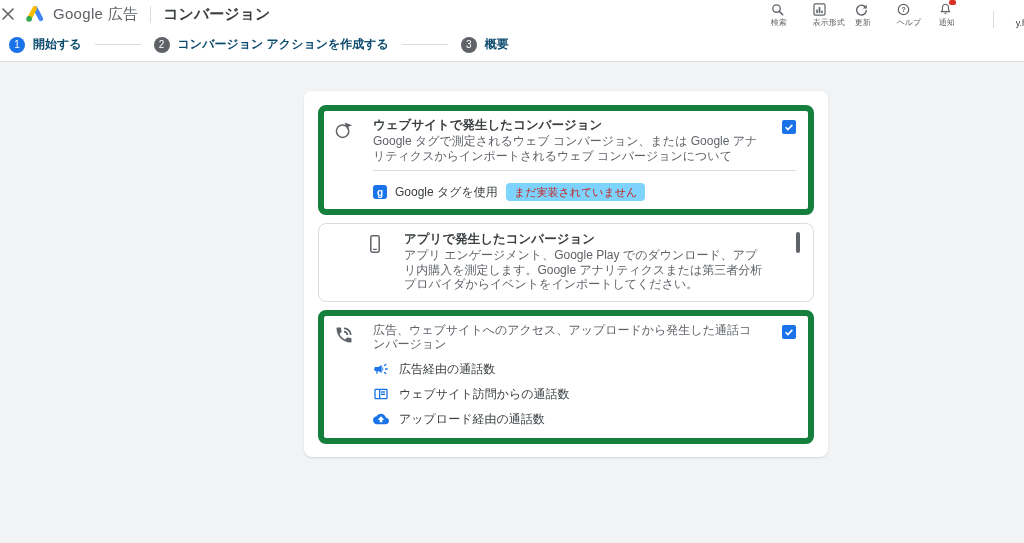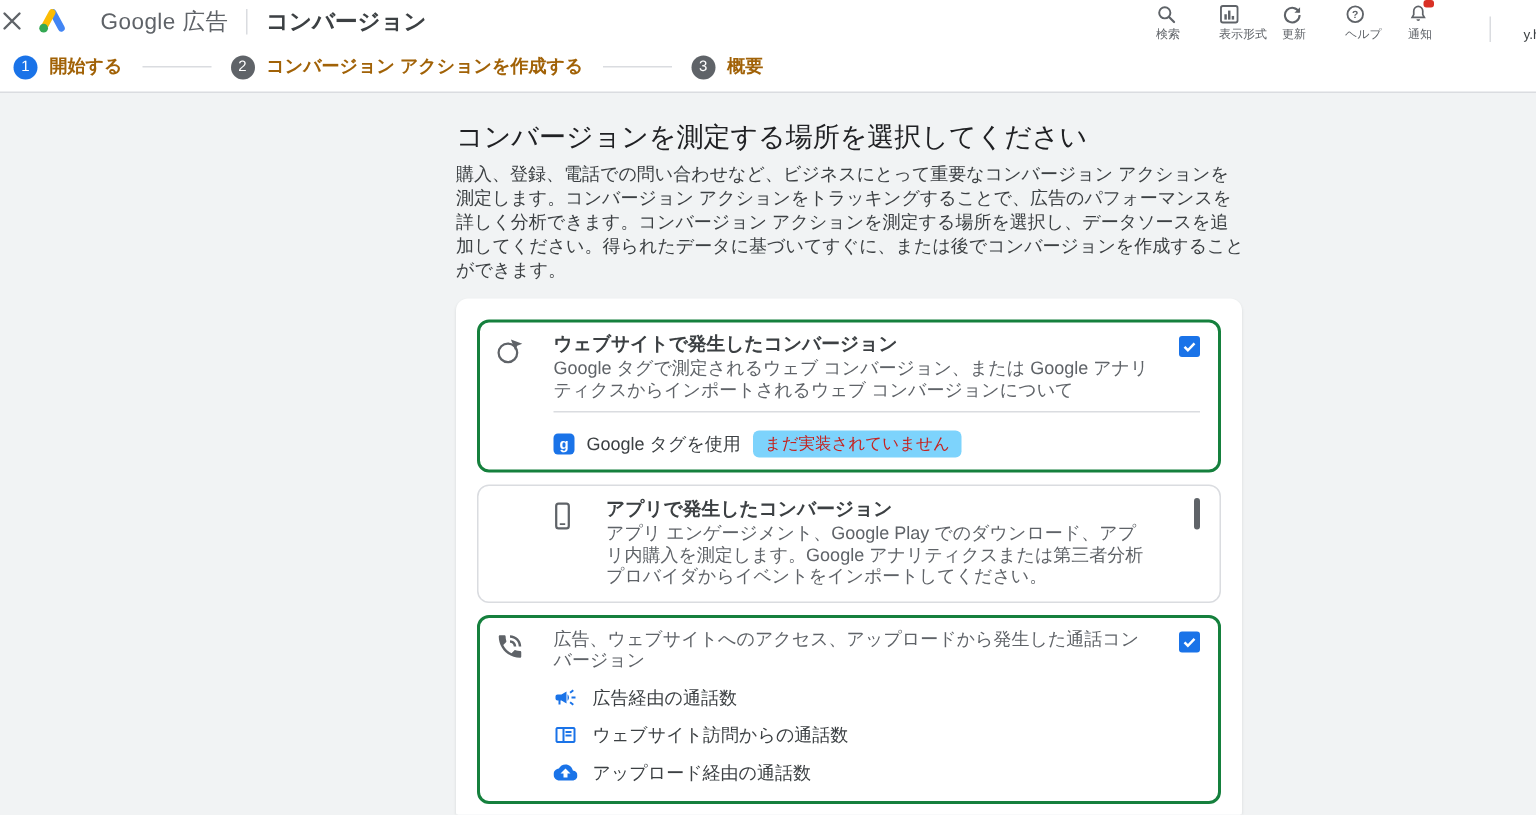--- a/index.html
+++ b/index.html
@@ -9,21 +9,21 @@
     background:#f1f3f4;
     font-family:"Liberation Sans", sans-serif;
     color:#3c4043;
   }
   
   .topbar {
     height:28px; background:#fff; display:flex; align-items:center;
     padding-left:4px; position:relative; z-index:3;
   }
   .close-btn { display:flex; align-items:center; margin-left:-3px; color:#5f6368; cursor:pointer; }
-  .logo { display:flex; align-items:center; gap:22px; margin-left:10px; }
+  .logo { display:flex; align-items:center; gap:8px; margin-left:10px; }
   .product-name { font-size:15px; color:#5f6368; letter-spacing:.3px; white-space:nowrap; }
   .tb-divider { width:1px; height:17px; background:#dadce0; margin:0 12px; }
   .page-title { font-size:15px; color:#3c4043; white-space:nowrap;font-weight:bold; }
   .toolbar { margin-left:auto; display:flex; align-items:flex-end; }
   .tool { display:flex; flex-direction:column; align-items:flex-start; width:42px; color:#5f6368; cursor:pointer; padding-top:2px; }
   .tool svg { display:block; }
   .tool-label { font-size:8px; color:#5f6368; white-space:nowrap; margin-top:1px; }
   .bell-wrap { position:relative; }
   .badge-dot { position:absolute; top:-2px; right:-4px; width:7px; height:5px; border-radius:2px; background:#d93025; }
   .user-name { font-size:9px; color:#3c4043; white-space:nowrap; margin-left:10px; margin-right:-8px; }
@@ -32,40 +32,40 @@
   .stepper {
     height:34px; background:#fff; border-bottom:1px solid #dadce0;
     display:flex; align-items:center; padding-left:9px; position:relative; z-index:2;
   }
   .step { display:flex; align-items:center; gap:8px; }
   .step-circle {
     width:16px; height:16px; border-radius:50%; background:#5f6368; color:#fff;
     font-size:10px; display:flex; align-items:center; justify-content:center; flex:none;
   }
   .step.active .step-circle { background:#1a73e8; }
-  .step-label { font-size:12px; font-weight:600; color:#a16207; white-space:nowrap; }
+  .step-label { font-size:12px; font-weight:600; color:#0c4a6e; white-space:nowrap; }
   .connector { width:46px; height:1px; background:#dadce0; margin:0 13px; }
 
   
   .content { height:481px; padding:18px 0 0 304px; }
   .intro { width:526px; }
   .page-heading { margin:0 0 6px; font-size:18px; line-height:22px; font-weight:500; color:#202124; }
   .intro-desc { margin:0; font-size:12px; line-height:16px; color:#3c4043; }
 
   .panel {
     width:524px; background:#fff; border-radius:8px; margin-top:11px;
     padding:14px 14px 13px; box-shadow:0 1px 2px rgba(60,64,67,.15);
   }
   .card {
     border:1px solid #dadce0; border-radius:8px; padding:8px 13px 9px 11px;
     display:grid; grid-template-columns:30px 1fr 24px; column-gap:9px; cursor:pointer;
     background:#fff;
   }
   .card + .card { margin-top:8px;padding-left:46px; }
-  .card.selected { border:2px solid #15803d; padding:7px 12px 8px 10px; }
+  .card.selected { border:6px solid #15803d; padding:7px 12px 8px 10px; }
   .card-icon { color:#5f6368; padding-top:2px; }
   .card-body { min-width:0; }
   .card-title { font-size:12.5px; line-height:15px; font-weight:700; color:#3c4043; margin-bottom:1px; }
   .card-desc { font-size:12px; line-height:14.5px; color:#5f6368; }
   .card-check { justify-self:end; padding-top:2px; }
   .cb { width:14px; height:14px; border-radius:2px; cursor:pointer; }
   .cb.checked { background:#1a73e8; display:flex; align-items:center; justify-content:center; }
   .cb.unchecked { background:#fff; border:2px solid #5f6368; }
 
   .card-divider { grid-column:2/4; border-top:1px solid #dadce0; margin:7px 0 6px; }
@@ -159,24 +159,20 @@
     <span class="step-label">コンバージョン アクションを作成する</span>
   </div>
   <span class="connector"></span>
   <div class="step">
     <span class="step-circle">3</span>
     <span class="step-label">概要</span>
   </div>
 </nav>
 
 <main class="content">
-  <section class="intro">
-    <h1 class="page-heading">コンバージョンを測定する場所を選択してください</h1>
-    <p class="intro-desc">購入、登録、電話での問い合わせなど、ビジネスにとって重要なコンバージョン アクションを測定します。コンバージョン アクションをトラッキングすることで、広告のパフォーマンスを詳しく分析できます。コンバージョン アクションを測定する場所を選択し、データソースを追加してください。得られたデータに基づいてすぐに、または後でコンバージョンを作成することができます。</p>
-  </section>
 
   <section class="panel">
 
     <div class="card selected">
       <span class="card-icon">
         <svg width="20" height="20" viewBox="0 0 20 20">
             <circle cx="8.6" cy="11.2" r="6.2" fill="none" stroke="currentColor" stroke-width="1.5"></circle>
             <path d="M10.6 2.4l7.6 2.8-3.4 1.3-1.3 3.4z" fill="currentColor"></path>
           </svg>
       </span>

